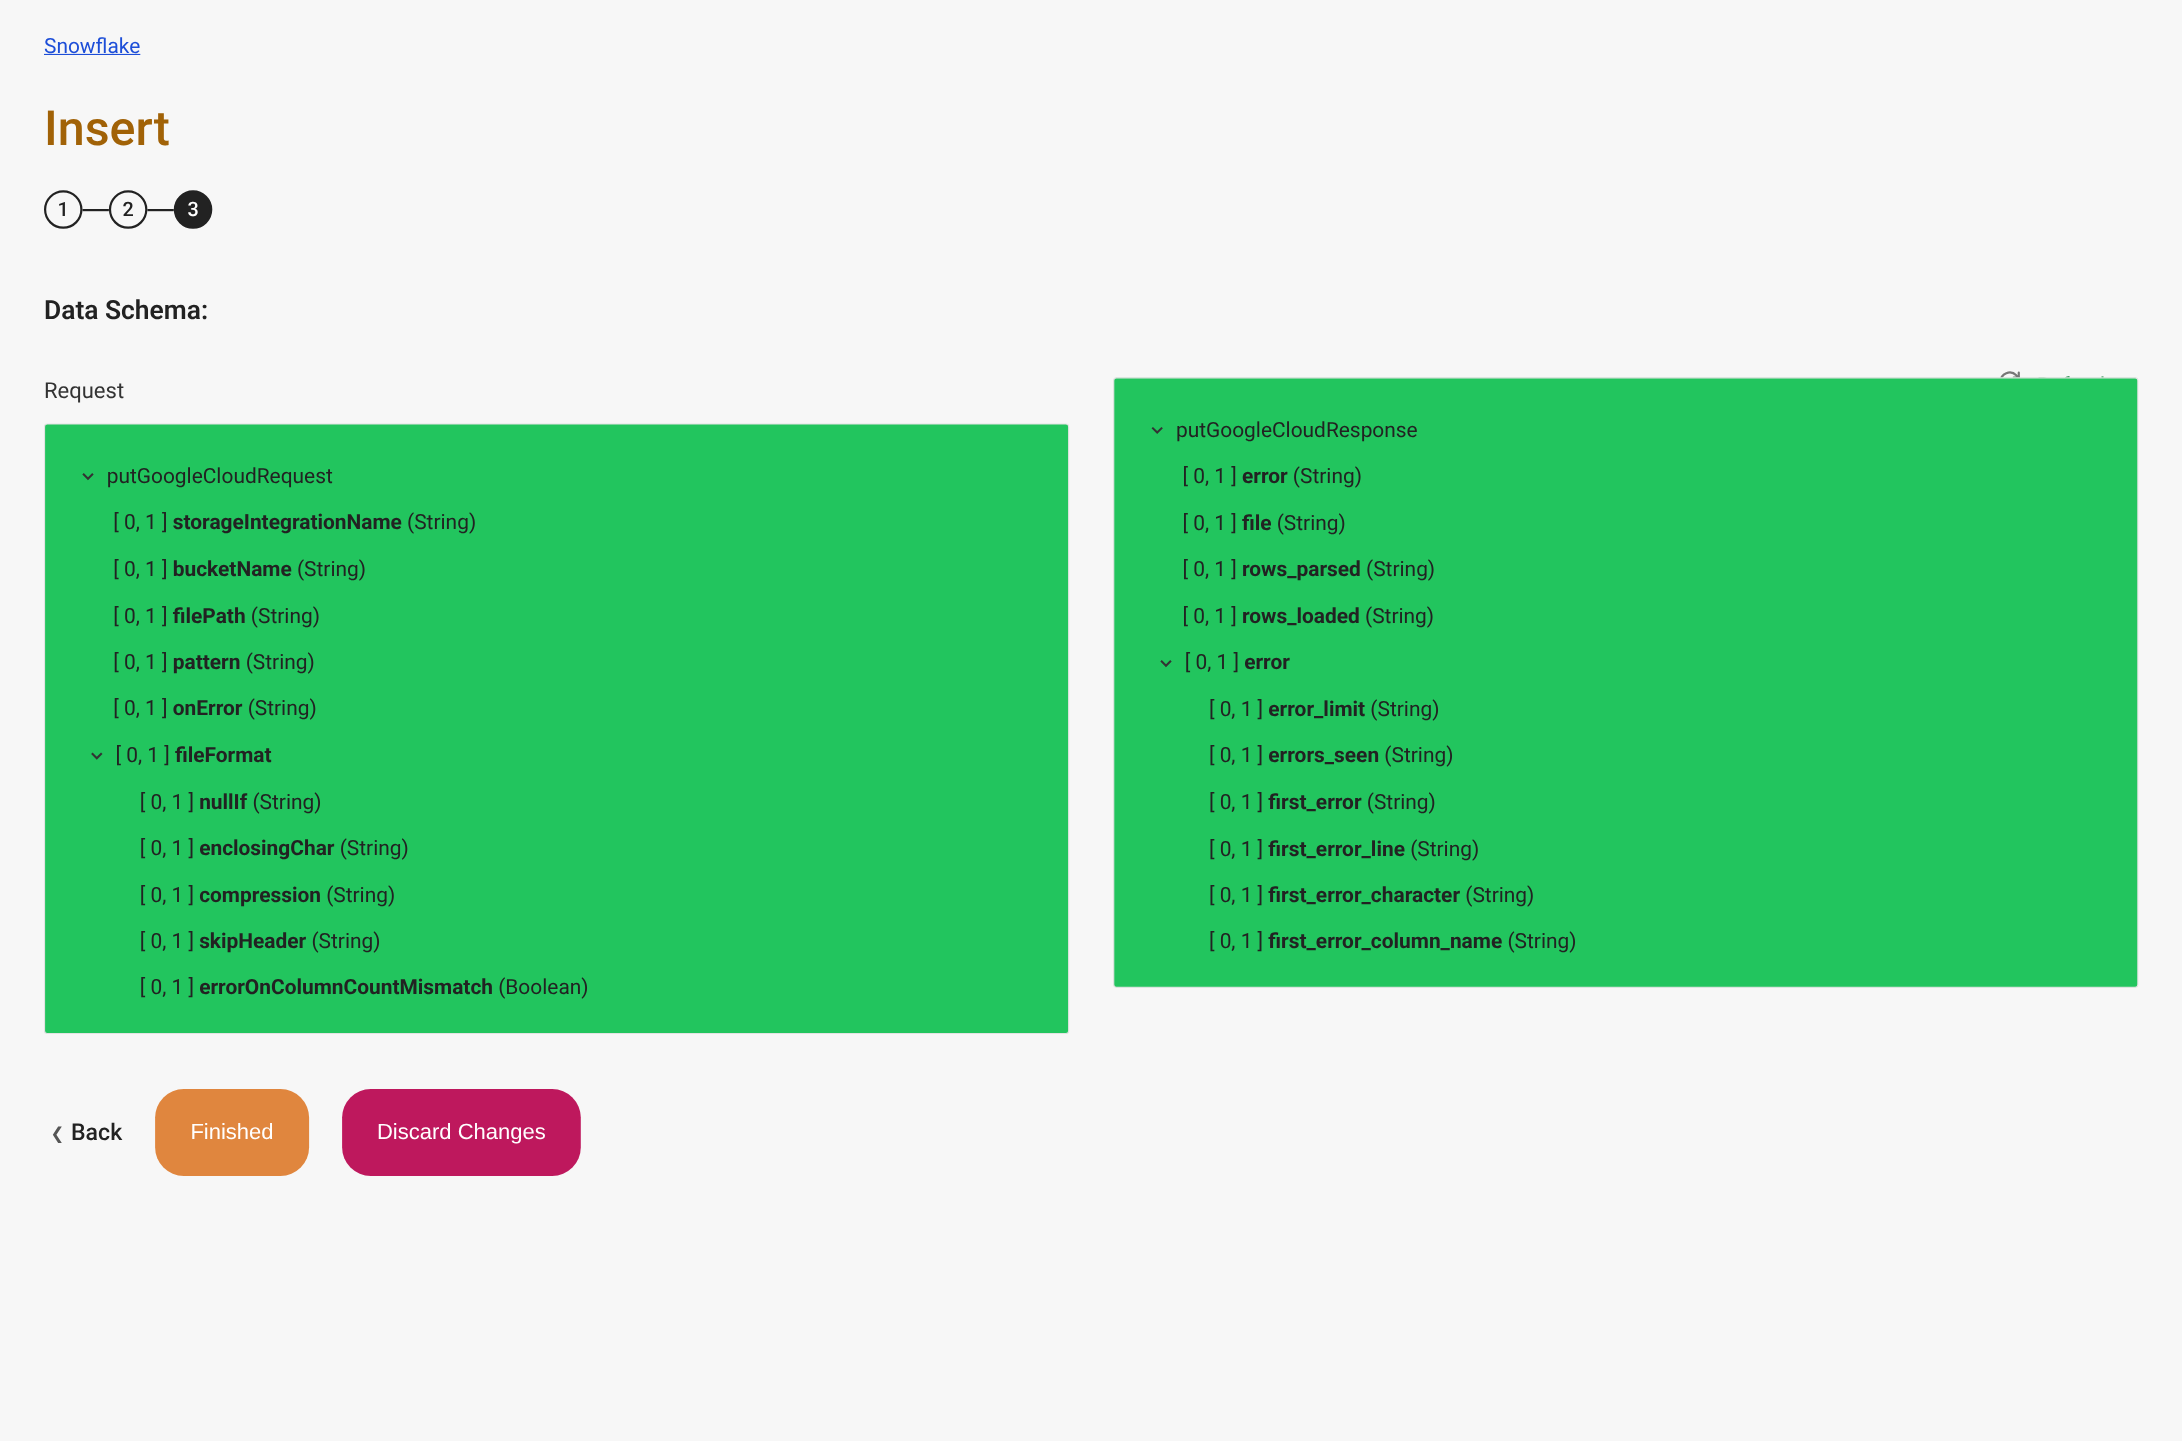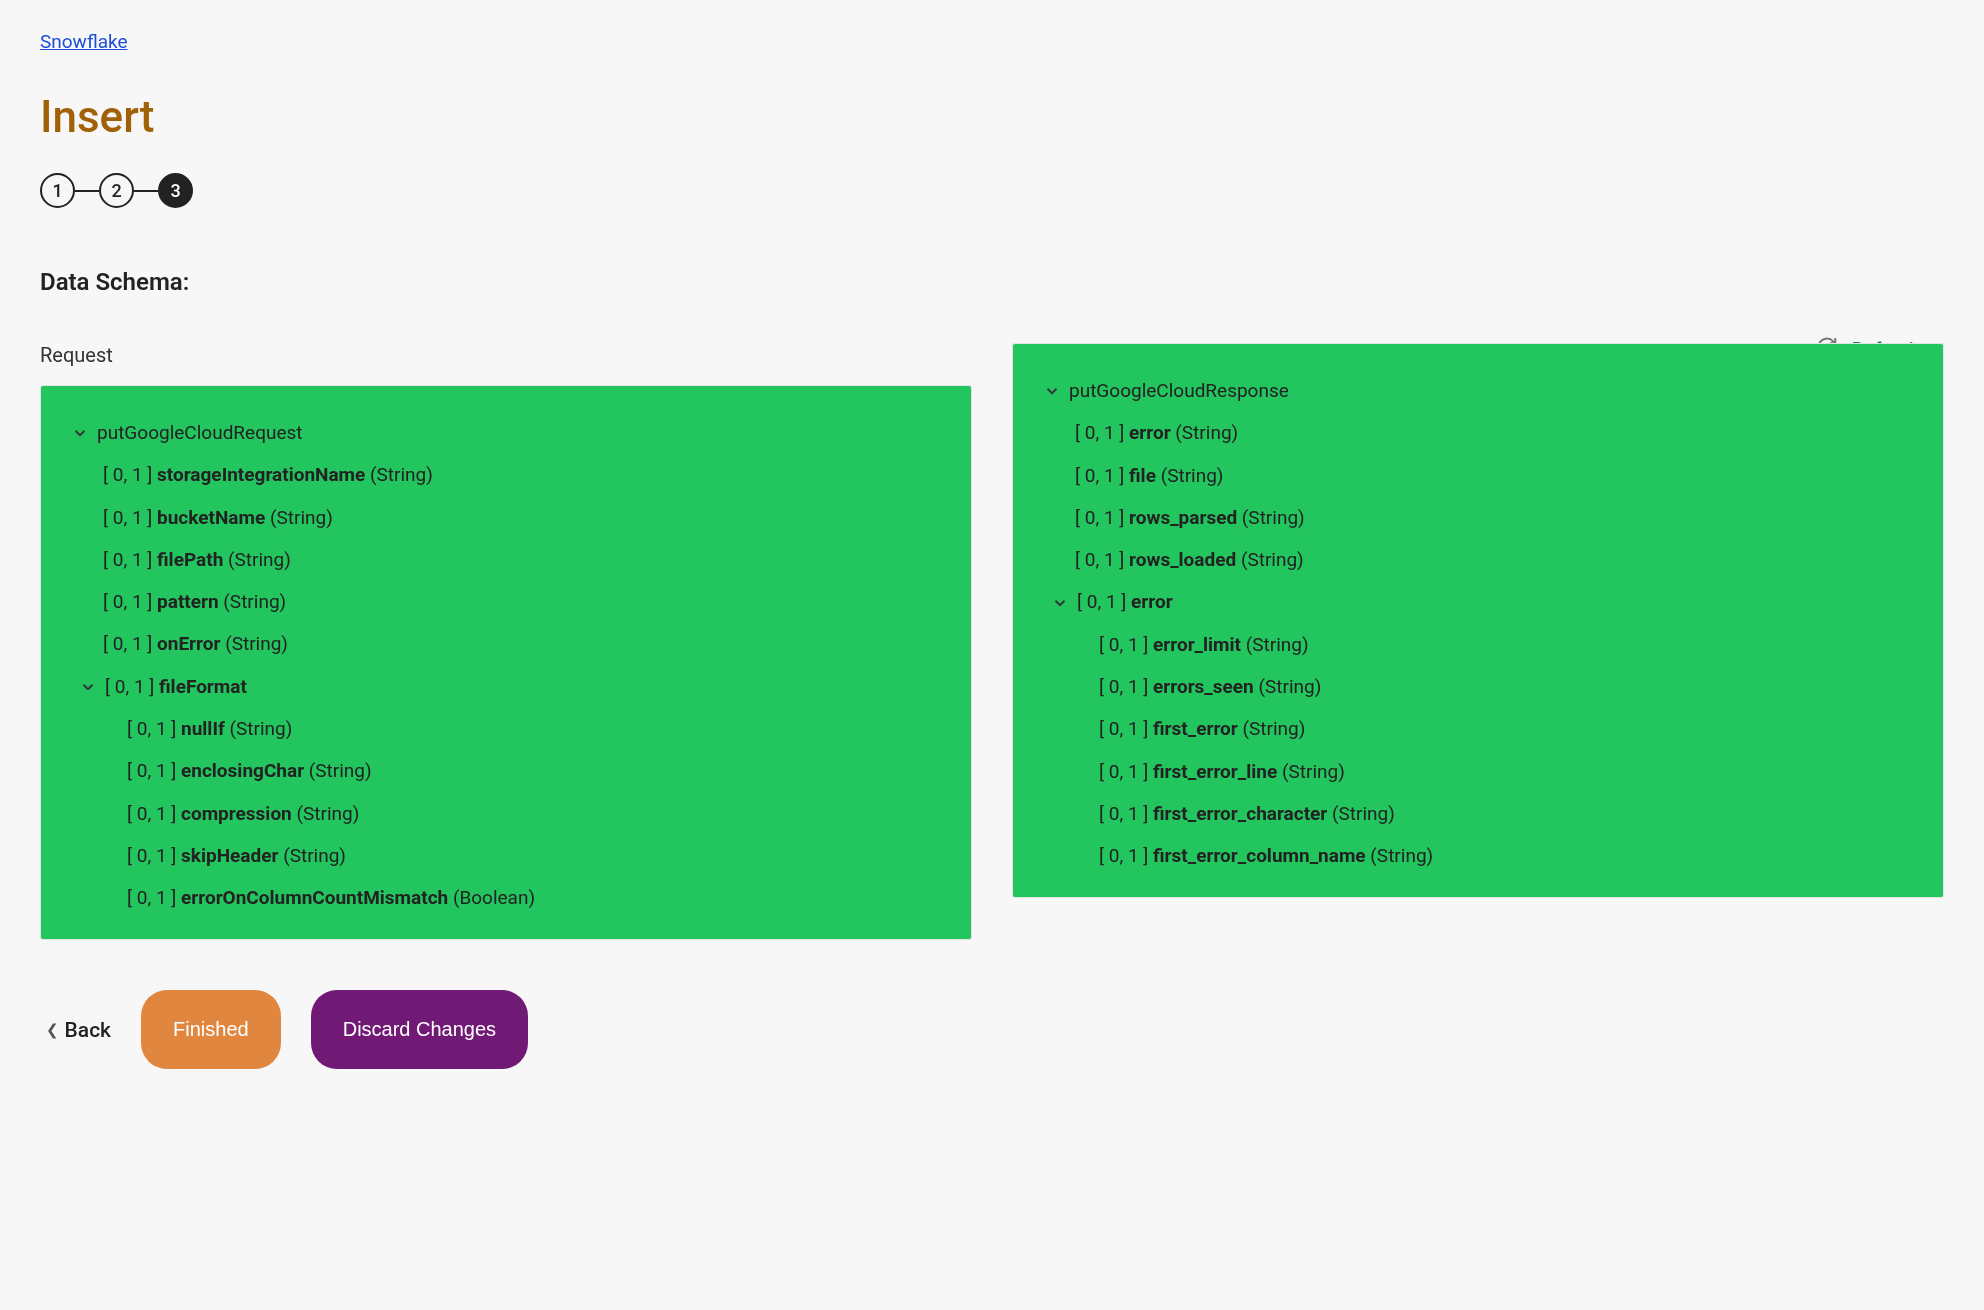--- a/index.html
+++ b/index.html
@@ -140,21 +140,21 @@
   .back-caret { font-size: 15px; color: #555; }
   .btn {
     border: none;
     border-radius: 26px;
     padding: 28px 32px;
     font-size: 20px;
     font-weight: 500;
     cursor: pointer;
   }
   .btn-primary { background: #e0863e; color: #fff; }
-  .btn-secondary { background: #701a75; color: #fff; }
+  .btn-secondary { background: #be185d; color: #fff; }
 </style>
 </head>
 <body>
 
 
 
 <a class="breadcrumb">Snowflake</a>
 
 <h1 class="page-title">Insert</h1>
 

